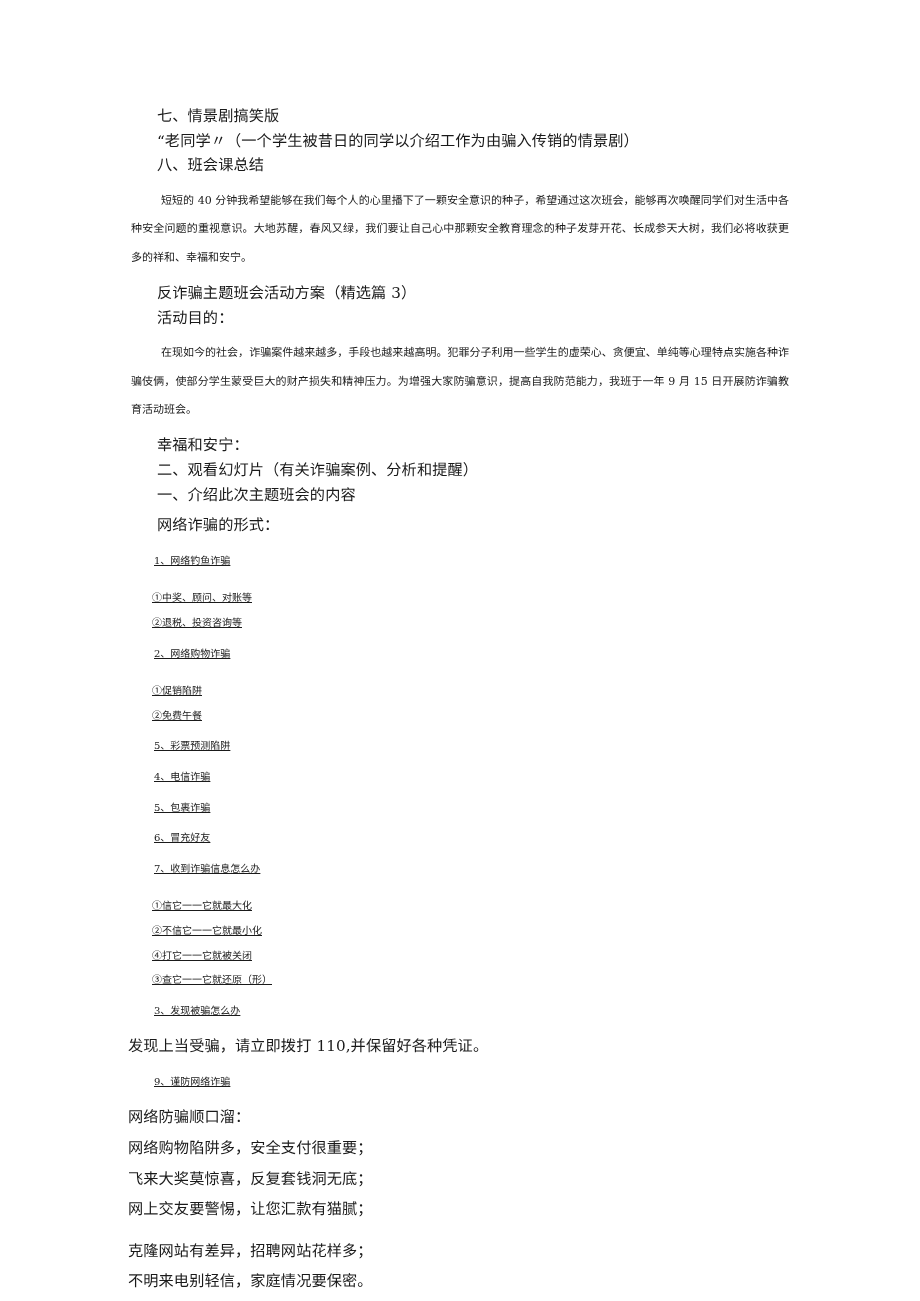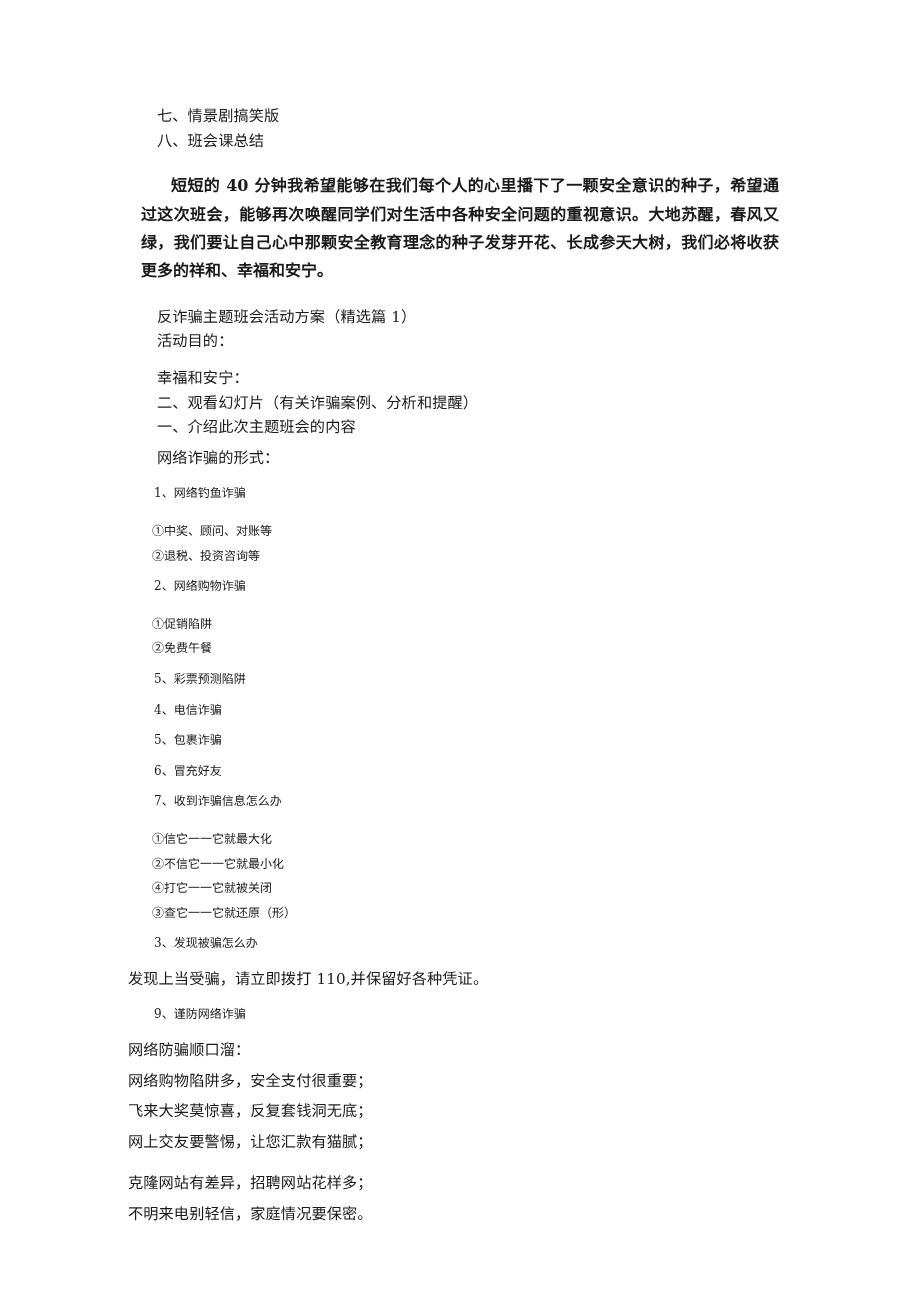--- a/index.html
+++ b/index.html
@@ -49,64 +49,66 @@
     text-indent: 29px;
   }
 
   
   .flush {
     text-indent: 0;
   }
 
   
   .para {
-    font-size: 16px;
+    font-size: 11px;
     line-height: 28.4px;
     text-indent: 30px;
     text-align: justify;
     text-justify: inter-ideograph;
     word-break: break-all;
-    margin: 13px;
-    font-weight: bold;
+    margin: 3px;
   }
 
   
   .listrow {
-    font-size: 12px;
+    font-size: 10px;
     line-height: 24.6px;
     text-indent: 26px;
     white-space: pre-wrap;
     margin: 0;
+    text-decoration: underline;
   }
   .listrow.sub {
     text-indent: 24px;
   }
 
   
   .gap-s  { height: 6px; }
   .gap-m  { height: 11px; }
   .gap-l  { height: 13px; }
 </style>
 </head>
 <body>
 
 <div id="doc-page">
   <div id="doc-body">
 
     <div class="line ind">七、情景剧搞笑版</div>
+    <div class="line ind">“老同学〃（一个学生被昔日的同学以介绍工作为由骗入传销的情景剧）</div>
     <div class="line ind">八、班会课总结</div>
 
     <div class="gap-s"></div>
     <p class="para">短短的 40 分钟我希望能够在我们每个人的心里播下了一颗安全意识的种子，希望通过这次班会，能够再次唤醒同学们对生活中各种安全问题的重视意识。大地苏醒，春风又绿，我们要让自己心中那颗安全教育理念的种子发芽开花、长成参天大树，我们必将收获更多的祥和、幸福和安宁。</p>
     <div class="gap-s"></div>
 
-    <div class="line ind">反诈骗主题班会活动方案（精选篇 1）</div>
+    <div class="line ind">反诈骗主题班会活动方案（精选篇 3）</div>
     <div class="line ind">活动目的：</div>
 
     <div class="gap-s"></div>
+    <p class="para">在现如今的社会，诈骗案件越来越多，手段也越来越高明。犯罪分子利用一些学生的虚荣心、贪便宜、单纯等心理特点实施各种诈骗伎俩，使部分学生蒙受巨大的财产损失和精神压力。为增强大家防骗意识，提高自我防范能力，我班于一年 9 月 15 日开展防诈骗教育活动班会。</p>
     <div class="gap-s"></div>
 
     <div class="line ind">幸福和安宁：</div>
     <div class="line ind">二、观看幻灯片（有关诈骗案例、分析和提醒）</div>
     <div class="line ind">一、介绍此次主题班会的内容</div>
 
     <div class="gap-s"></div>
     <div class="line ind">网络诈骗的形式：</div>
 
     <div class="gap-m"></div>

